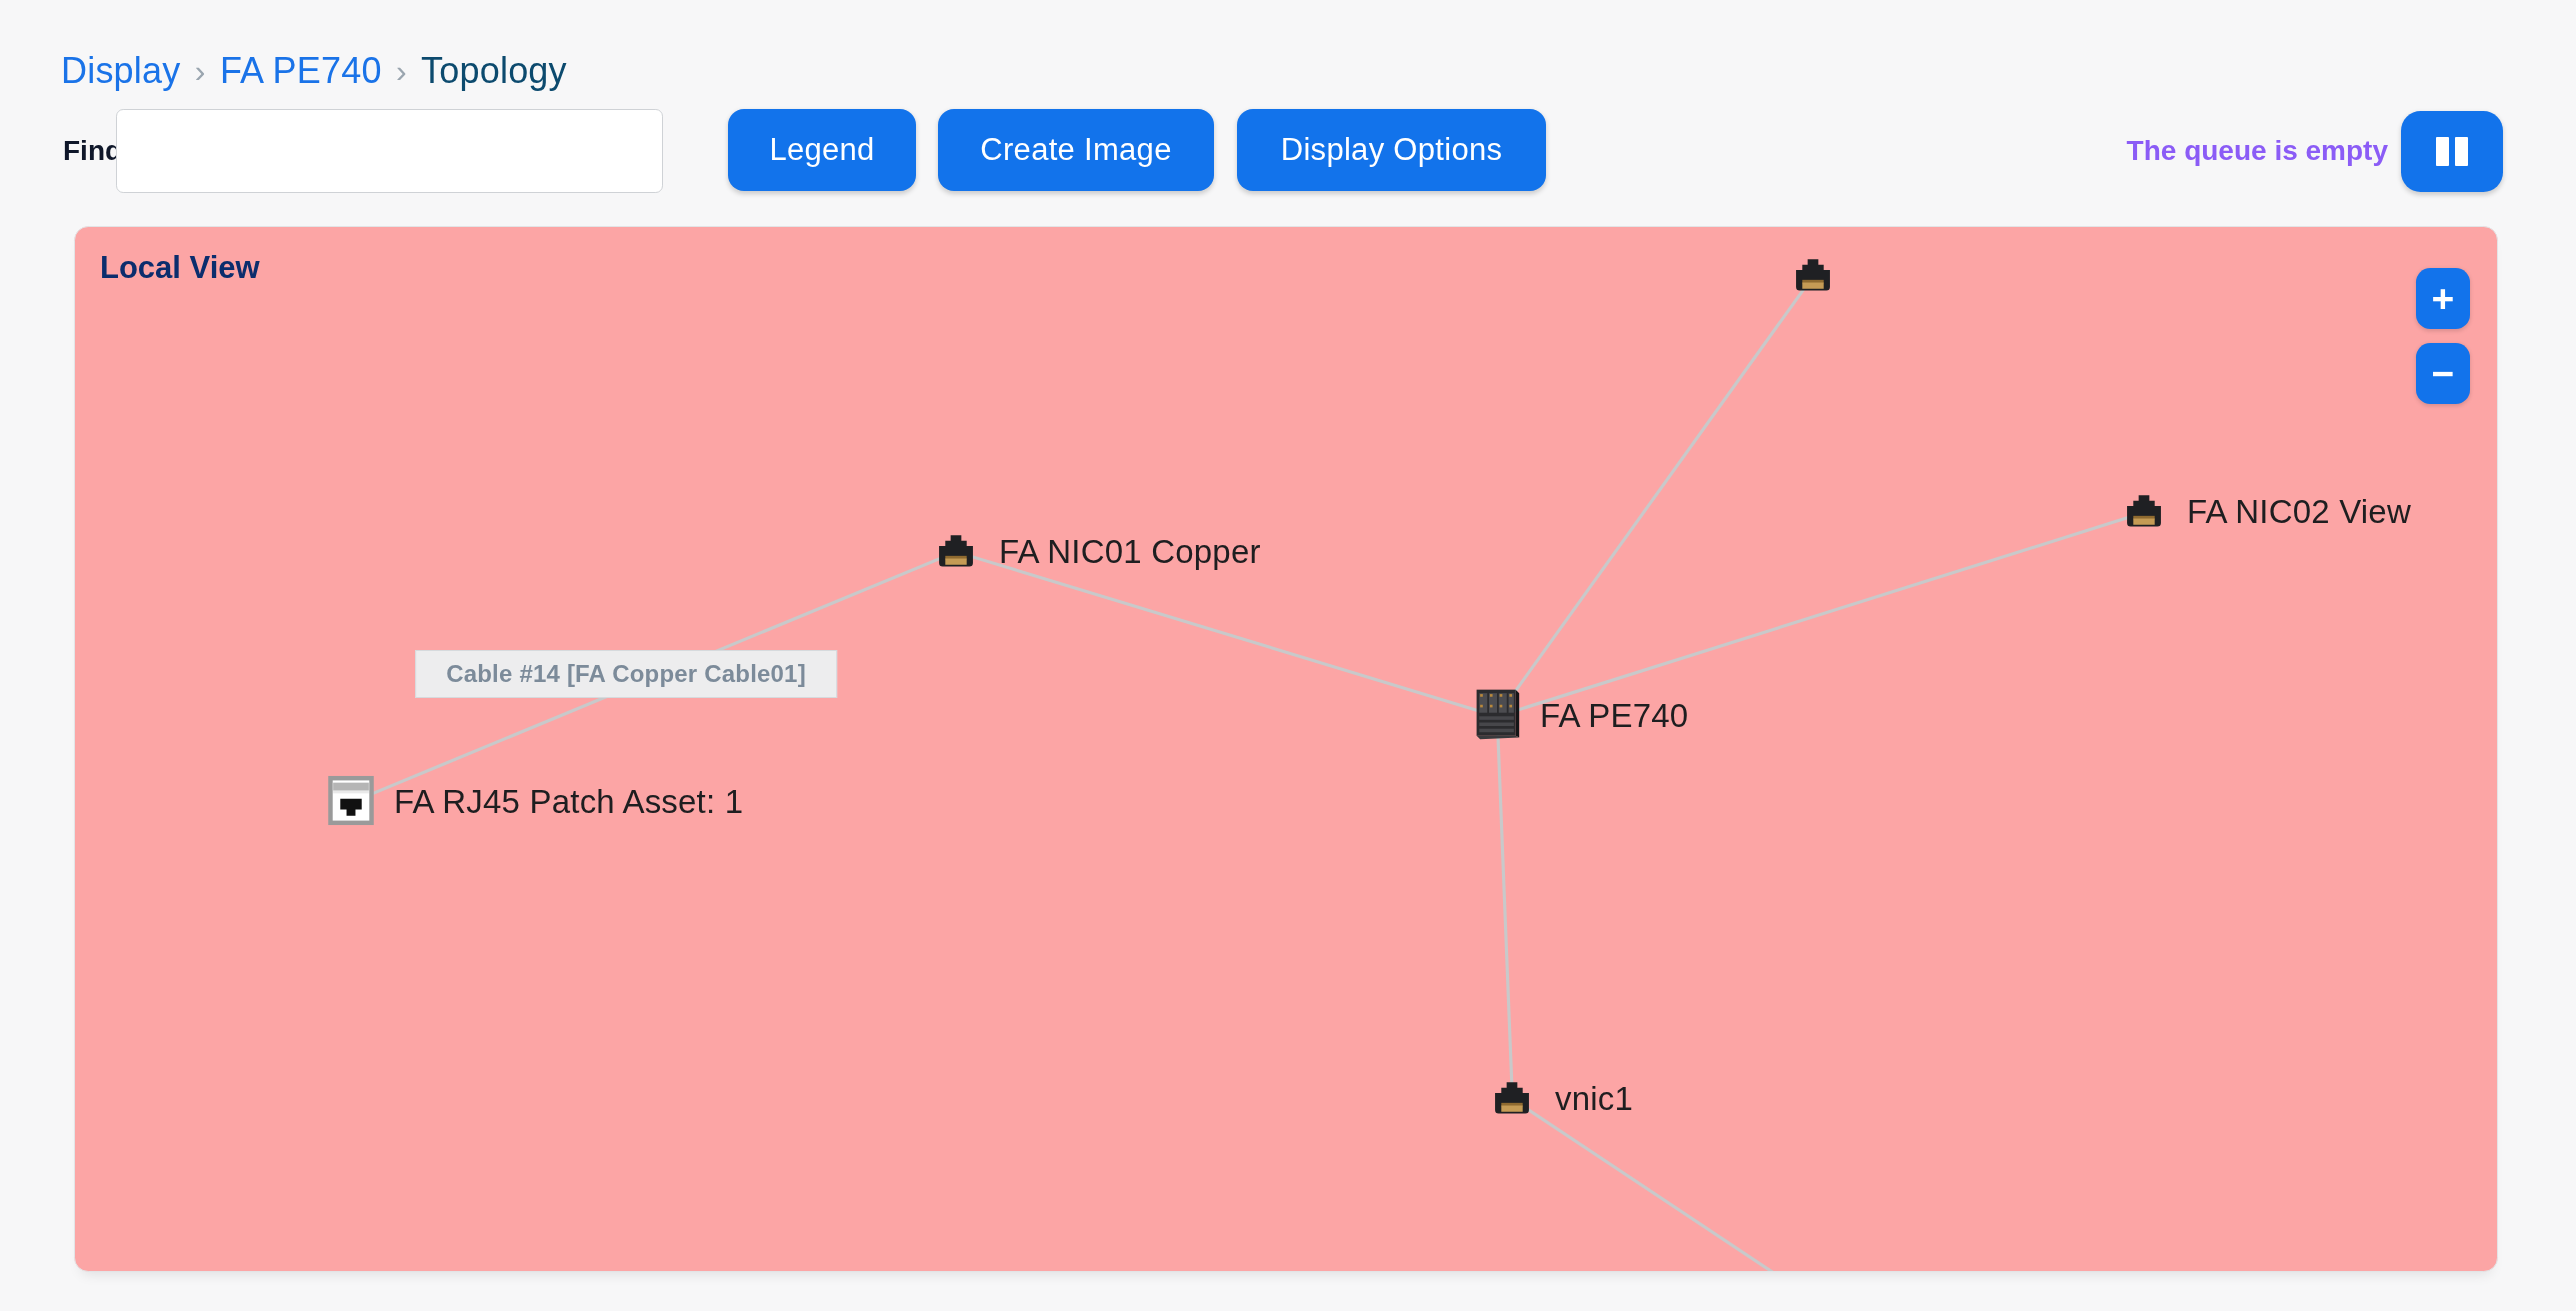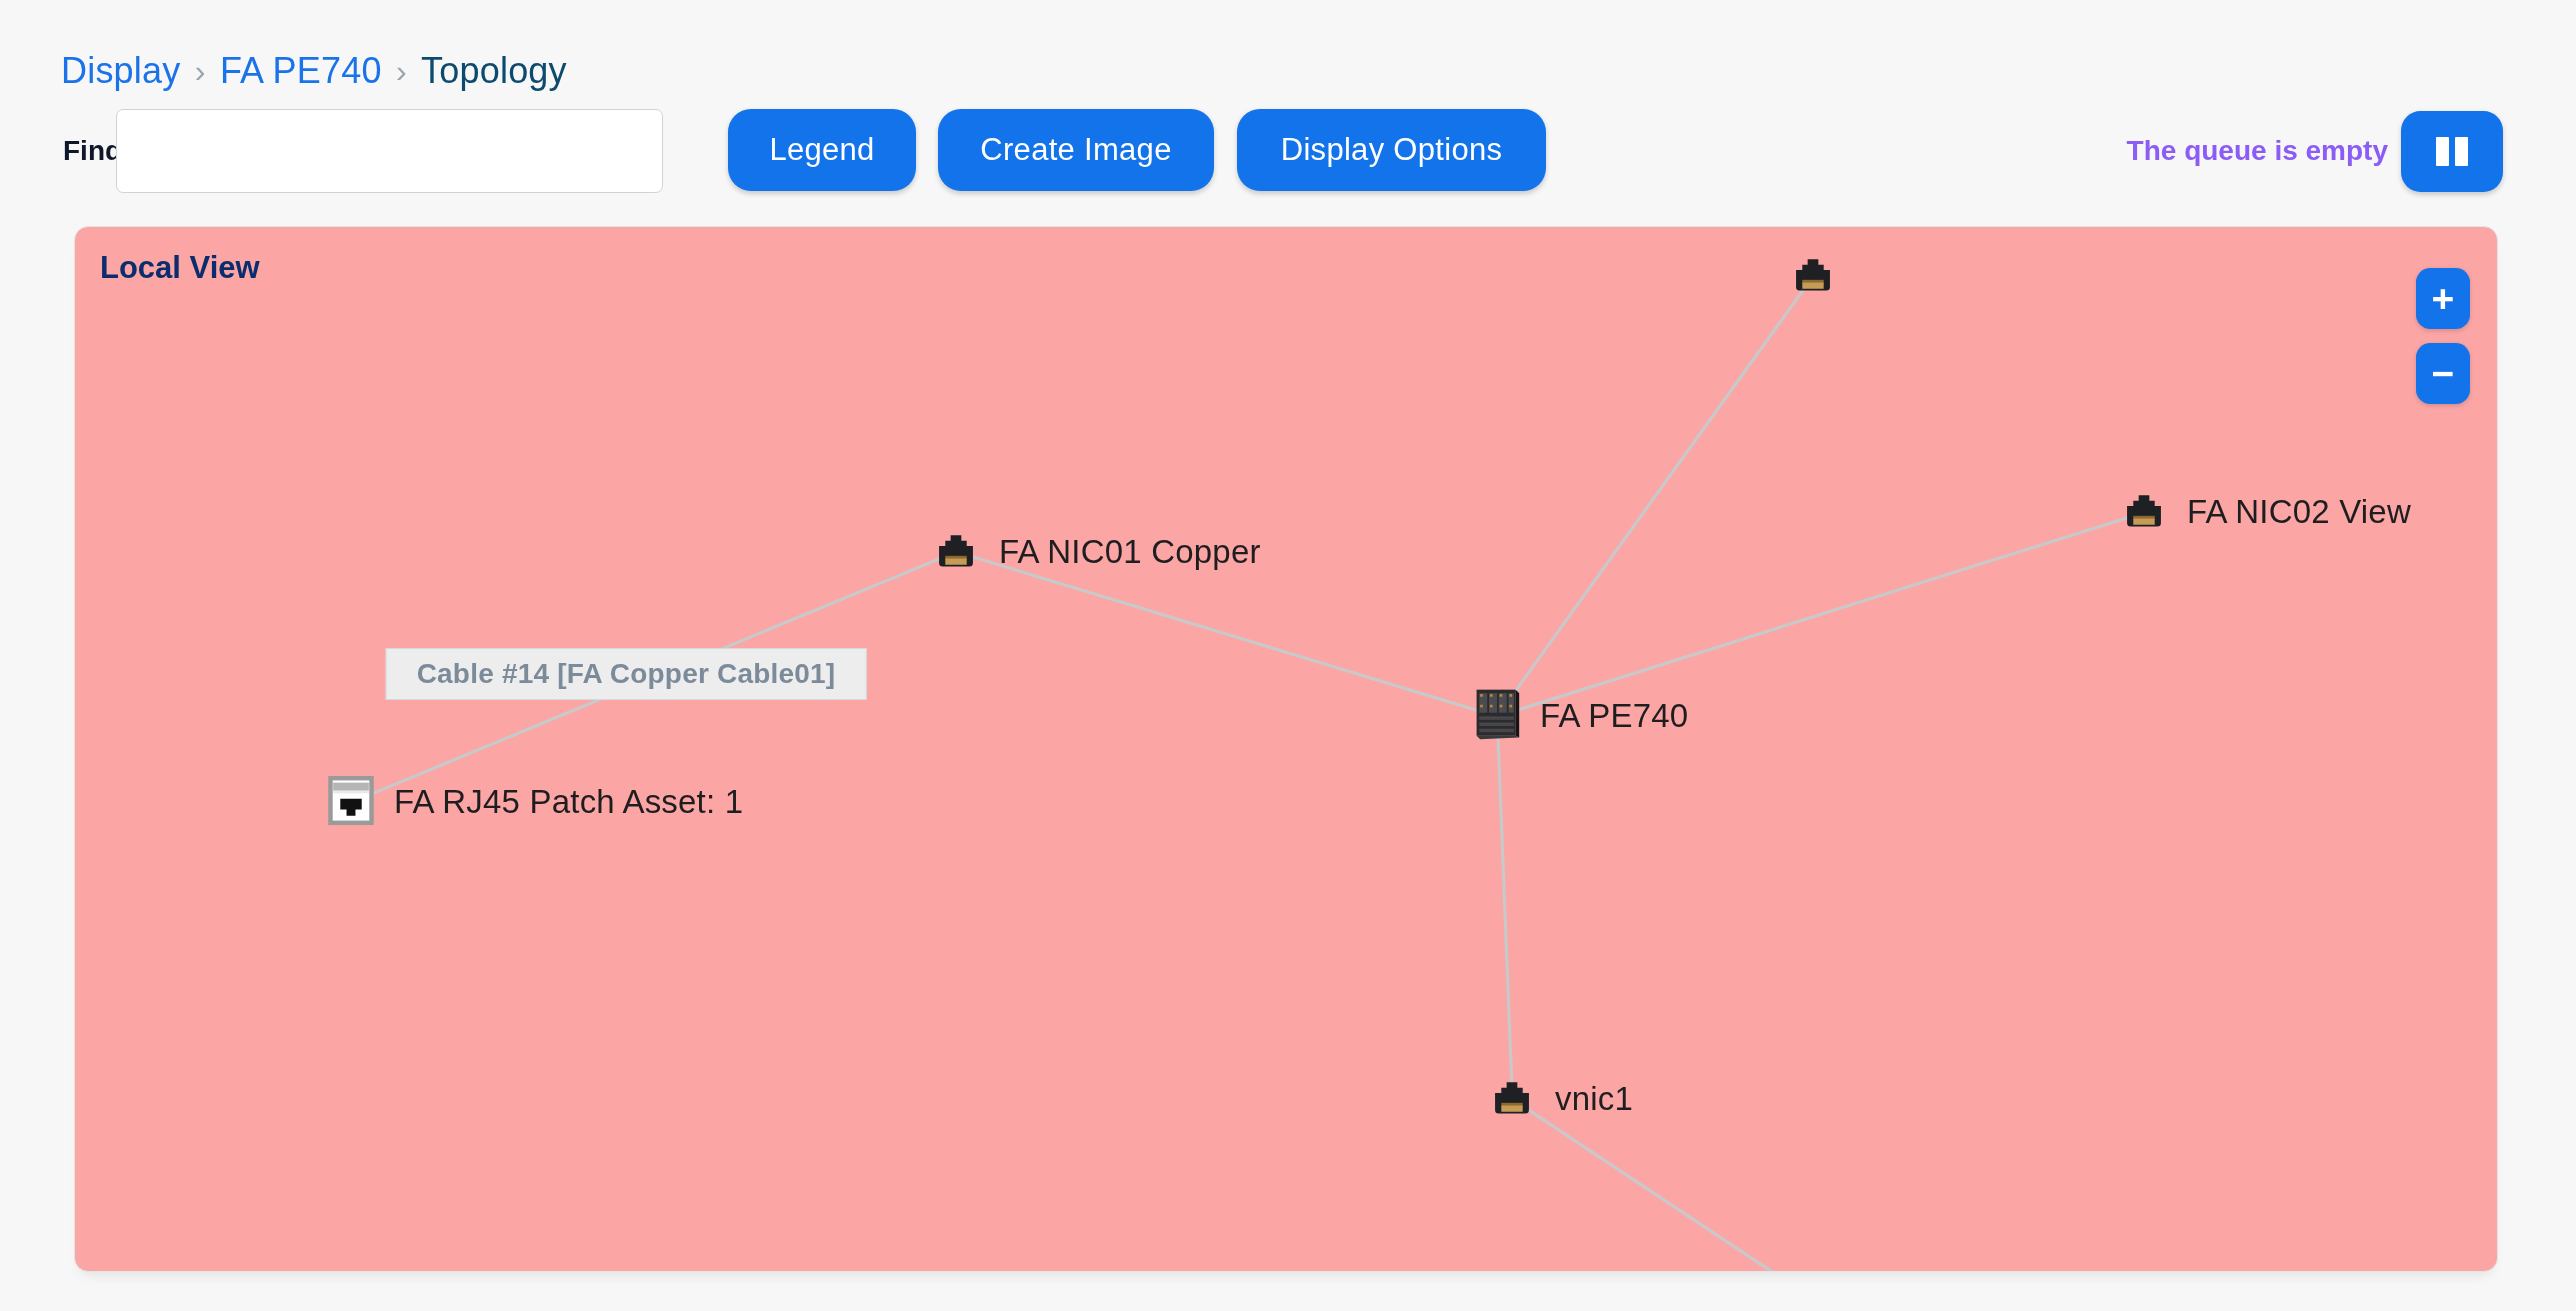--- a/index.html
+++ b/index.html
@@ -28,21 +28,21 @@
     position: absolute; left: 63px; top: 50%; transform: translateY(-50%);
     font-size: 28px; font-weight: 600; color: #0f172a;
   }
   .find-input {
     position: absolute; left: 116px; top: 0; width: 547px; height: 84px;
     background: #ffffff; border: 1.8px solid #cfd2d6; border-radius: 7.2px;
     font-size: 29px; color: #333; padding: 0 21.5px; outline: none;
   }
   .btn {
     position: absolute; top: 0; height: 82px;
-    background: #1273eb; color: #ffffff; border: none; border-radius: 23px;
+    background: #1273eb; color: #ffffff; border: none; border-radius: 16px;
     font-family: "Liberation Sans", sans-serif;
     font-size: 31px; font-weight: 500; letter-spacing: 0.3px;
     cursor: pointer; box-shadow: 0 2.7px 5.4px rgba(0,0,0,0.18);
   }
   .btn-legend  { left: 728px;  width: 188px; }
   .btn-create  { left: 938px; width: 276px; }
   .btn-display { left: 1237px; width: 309px; }
   .queue-status {
     position: absolute; right: 188px; top: 50%; transform: translateY(-50%);
     font-size: 28px; font-weight: 700; color: #8b5cf6; white-space: nowrap;
@@ -83,21 +83,21 @@
     position: absolute; transform: translate(-50%, -50%);
     left: 0; top: 0; display: block;
   }
   .node-label {
     position: absolute; left: 43px; top: 0; transform: translateY(-50%);
     font-size: 33px; color: #1e1e20; white-space: nowrap; letter-spacing: 0.2px;
   }
   .cable-label {
     position: absolute; transform: translate(-50%, -50%); z-index: 4;
     background: #ededee; border: 1.8px solid #d6dadd;
-    color: #7c8b9a; font-size: 28px; font-weight: 700;
+    color: #7c8b9a; font-size: 24px; font-weight: 700;
     padding: 9px 30px; white-space: nowrap; letter-spacing: 0.2px;
   }
 </style>
 </head>
 <body>
 
 <nav class="breadcrumb">
   <a class="crumb-link">Display</a>
   <span class="crumb-sep">›</span>
   <a class="crumb-link">FA PE740</a>

